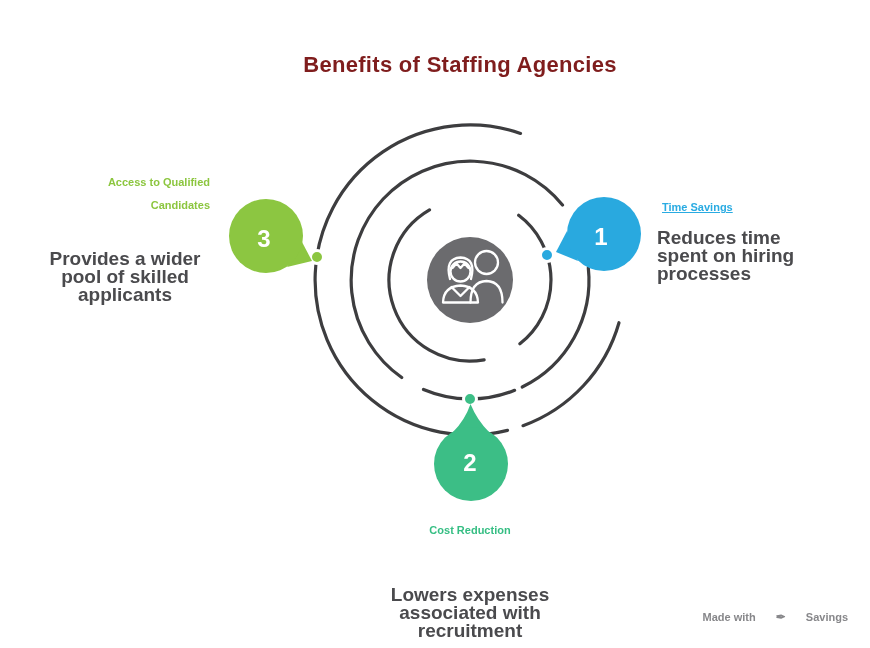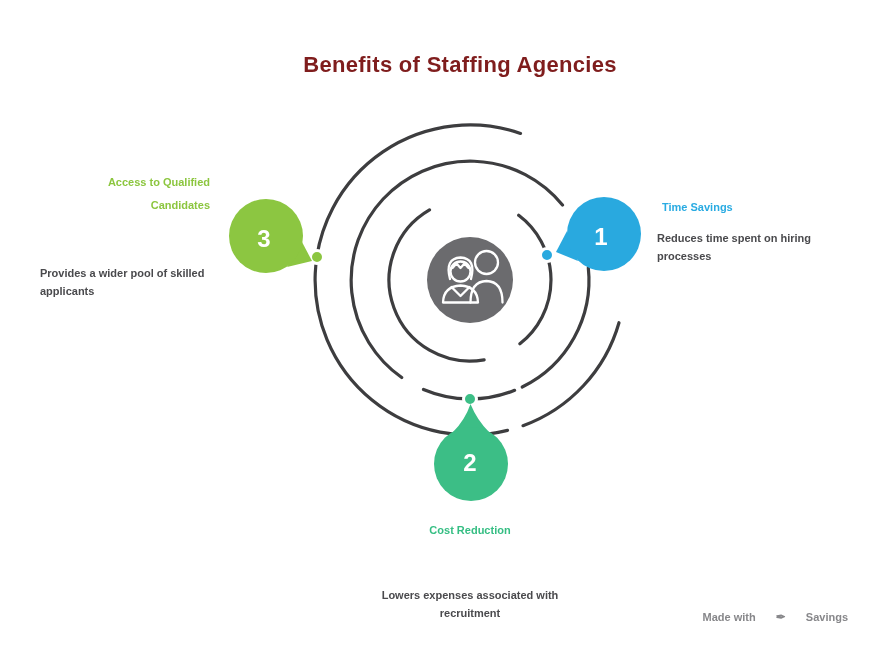--- a/index.html
+++ b/index.html
@@ -5,27 +5,27 @@
   html,body{margin:0;padding:0;background:#ffffff;}
   #stage{
     position:relative;width:870px;height:648px;background:#ffffff;overflow:hidden;
     font-family:"Liberation Sans", sans-serif;
   }
   .title{
     position:absolute;left:0;top:52px;width:840px;text-align:center;
     font-size:22px;font-weight:bold;color:#7f1d1d;letter-spacing:.3px;padding-left:40px;
   }
   .label{font-weight:bold;font-size:11px;line-height:23px;}
-  .desc{font-weight:bold;font-size:11px;line-height:18px;color:#4a4a4d;}
+  .desc{font-weight:bold;font-size:19px;line-height:18px;color:#4a4a4d;}
   .blk{position:absolute;}
   
   .blk-3-label{left:88px;top:171px;width:122px;text-align:right;color:#8cc63f;}
-  .blk-3-desc{left:40px;top:264px;width:170px;text-align:left;}
+  .blk-3-desc{left:40px;top:250px;width:170px;text-align:center;}
   
-  .blk-1-label{left:662px;top:196px;width:180px;text-align:left;color:#29abe2;}
+  .blk-1-label{left:662px;top:196px;width:180px;text-align:left;color:#29abe2;text-decoration:underline;}
   .blk-1-desc{left:657px;top:229px;width:168px;text-align:left;}
   
   .blk-2-label{left:370px;top:519px;width:200px;text-align:center;color:#35be83;}
   .blk-2-desc{left:360px;top:551px;width:220px;text-align:center;margin-top:35px;}
   .watermark{
     position:absolute;right:22px;top:611px;display:flex;align-items:center;gap:20px;
     font-size:11px;font-weight:bold;color:#87878a;cursor:pointer;
   }
   .watermark .nib{font-size:12px;line-height:12px;color:#87878a;}
   svg{position:absolute;left:0;top:0;}

